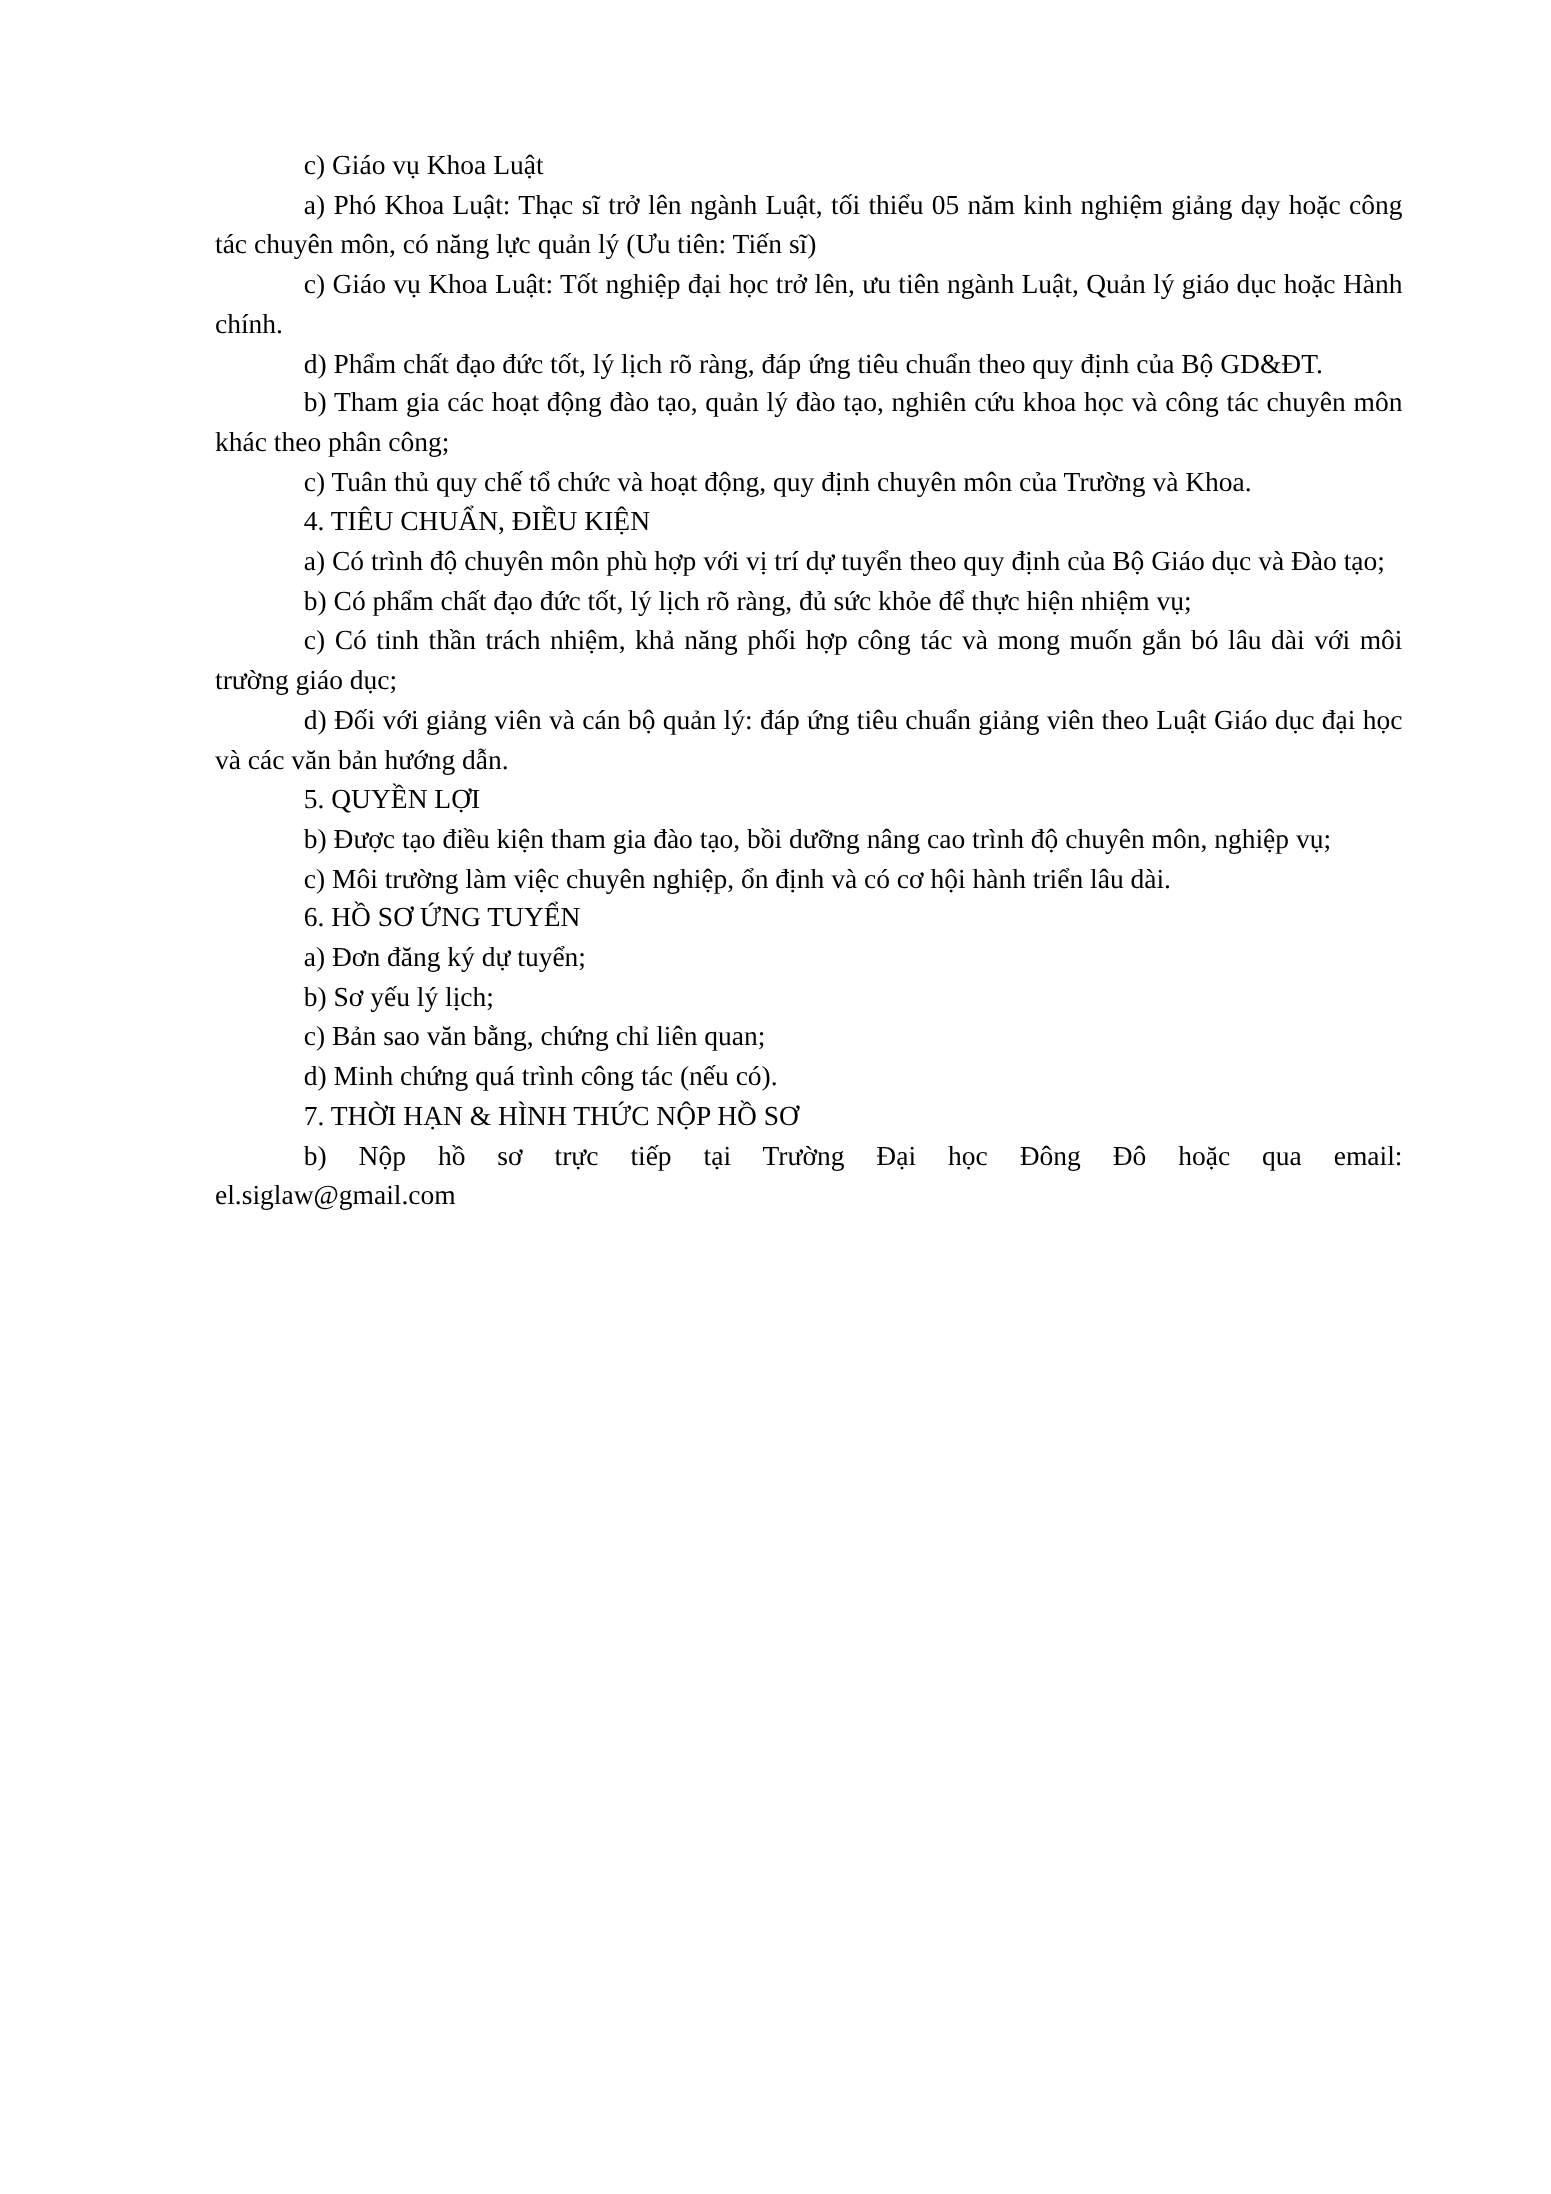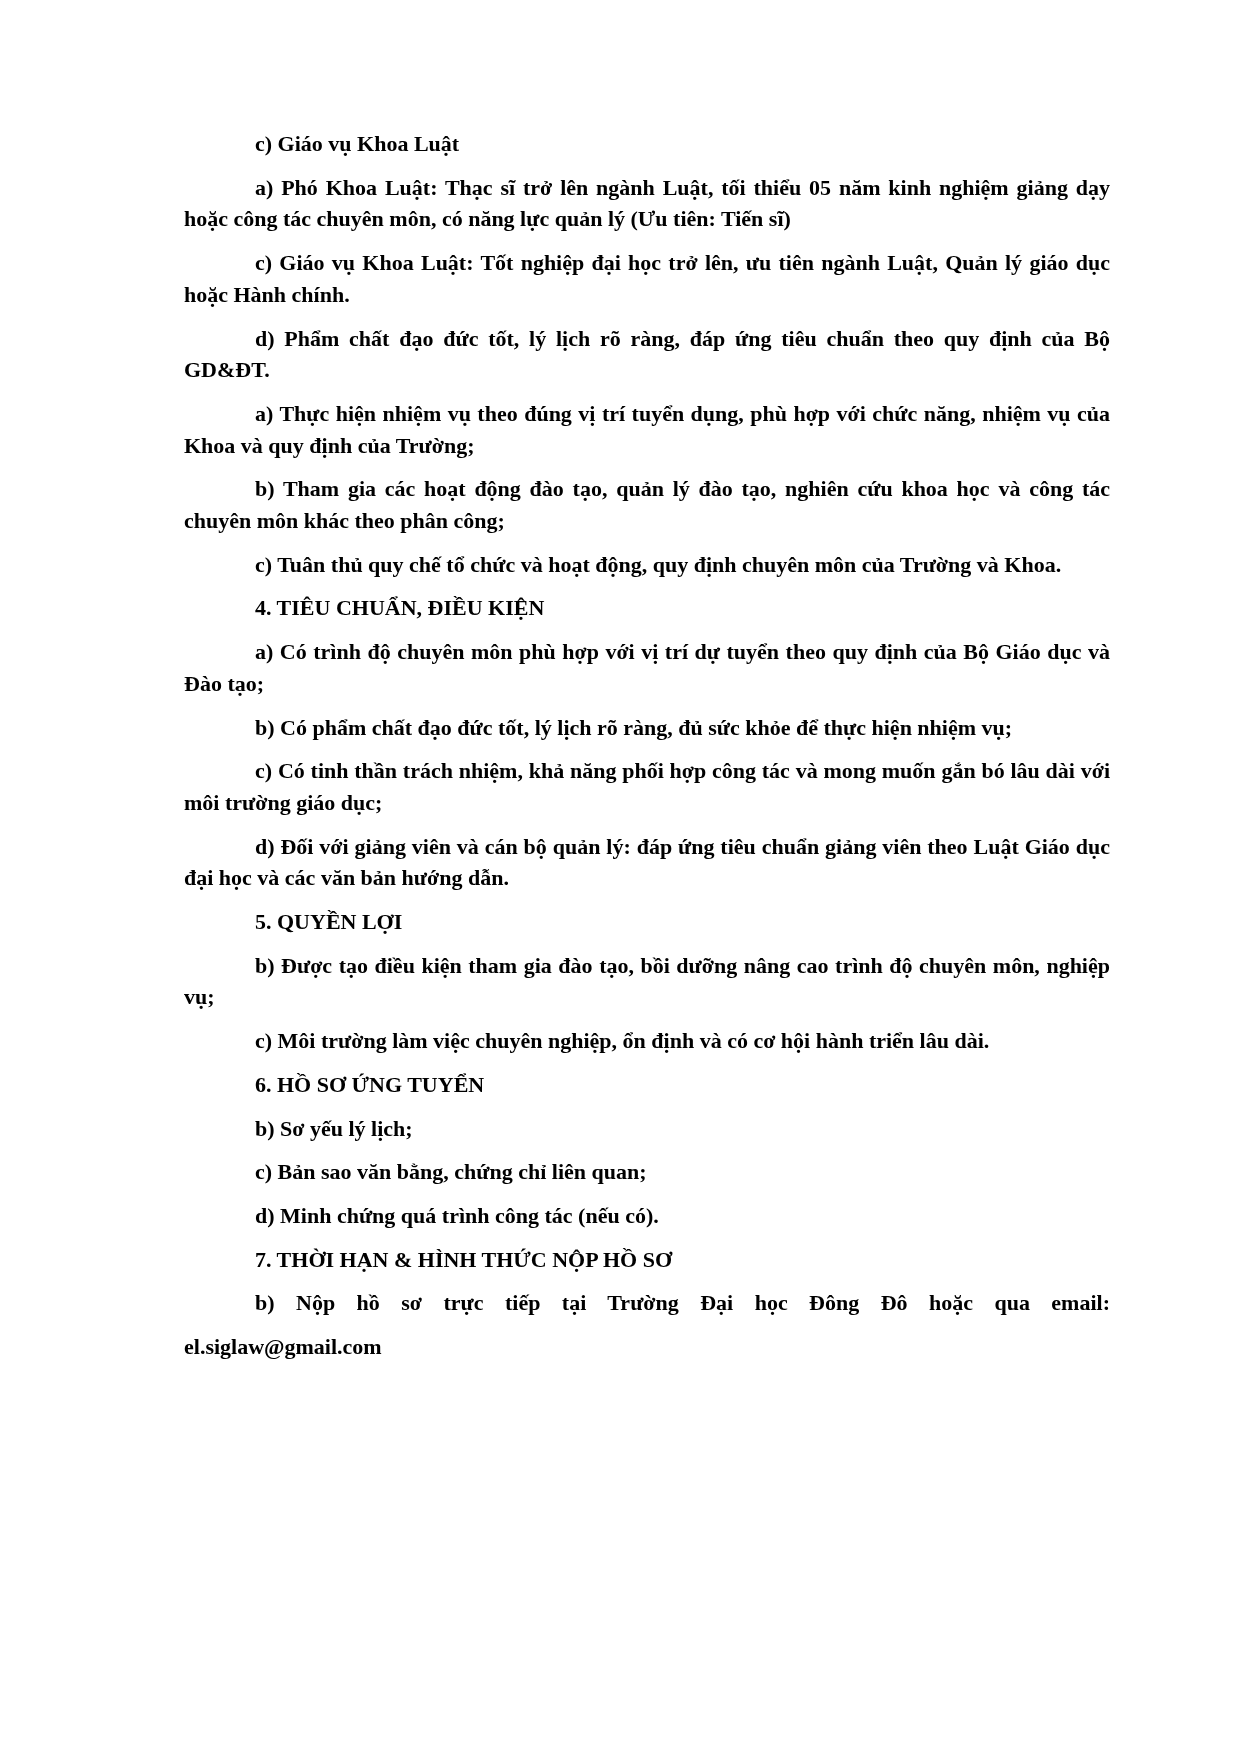--- a/index.html
+++ b/index.html
@@ -19,24 +19,23 @@
     left: 172px;
     top: 116px;
     width: 950px;
     color: #000000;
     font-family: "Liberation Serif", "DejaVu Serif", serif;
     font-size: 22px;
     line-height: 31.7px;
     text-align: justify;
   }
   .para {
-    margin: 12px;
+    margin: 0;
     padding: 0;
     text-indent: 71px;
-    font-weight: bold;
   }
   
   .force-justify {
     height: 31.7px;
     overflow: hidden;
   }
   .force-justify::after {
     content: "";
     display: inline-block;
     width: 100%;
@@ -47,32 +46,32 @@
 </style>
 </head>
 <body>
 
 <div class="page">
   <div class="text-block">
     <p class="para">c) Giáo vụ Khoa Luật</p>
     <p class="para">a) Phó Khoa Luật: Thạc sĩ trở lên ngành Luật, tối thiểu 05 năm kinh nghiệm giảng dạy hoặc công tác chuyên môn, có năng lực quản lý (Ưu tiên: Tiến sĩ)</p>
     <p class="para">c) Giáo vụ Khoa Luật: Tốt nghiệp đại học trở lên, ưu tiên ngành Luật, Quản lý giáo dục hoặc Hành chính.</p>
     <p class="para">d) Phẩm chất đạo đức tốt, lý lịch rõ ràng, đáp ứng tiêu chuẩn theo quy định của Bộ GD&amp;ĐT.</p>
-    <p class="para">a) Thực hiện nhiệm vụ theo đúng vị trí tuyển dụng, phù hợp với chức năng, nhiệm vụ của Khoa và quy định của Trường;</p>
     <p class="para">b) Tham gia các hoạt động đào tạo, quản lý đào tạo, nghiên cứu khoa học và công tác chuyên môn khác theo phân công;</p>
     <p class="para">c) Tuân thủ quy chế tổ chức và hoạt động, quy định chuyên môn của Trường và Khoa.</p>
     <p class="para">4. TIÊU CHUẨN, ĐIỀU KIỆN</p>
     <p class="para">a) Có trình độ chuyên môn phù hợp với vị trí dự tuyển theo quy định của Bộ Giáo dục và Đào tạo;</p>
     <p class="para">b) Có phẩm chất đạo đức tốt, lý lịch rõ ràng, đủ sức khỏe để thực hiện nhiệm vụ;</p>
     <p class="para">c) Có tinh thần trách nhiệm, khả năng phối hợp công tác và mong muốn gắn bó lâu dài với môi trường giáo dục;</p>
     <p class="para">d) Đối với giảng viên và cán bộ quản lý: đáp ứng tiêu chuẩn giảng viên theo Luật Giáo dục đại học và các văn bản hướng dẫn.</p>
     <p class="para">5. QUYỀN LỢI</p>
     <p class="para">b) Được tạo điều kiện tham gia đào tạo, bồi dưỡng nâng cao trình độ chuyên môn, nghiệp vụ;</p>
     <p class="para">c) Môi trường làm việc chuyên nghiệp, ổn định và có cơ hội hành triển lâu dài.</p>
     <p class="para">6. HỒ SƠ ỨNG TUYỂN</p>
+    <p class="para">a) Đơn đăng ký dự tuyển;</p>
     <p class="para">b) Sơ yếu lý lịch;</p>
     <p class="para">c) Bản sao văn bằng, chứng chỉ liên quan;</p>
     <p class="para">d) Minh chứng quá trình công tác (nếu có).</p>
     <p class="para">7. THỜI HẠN &amp; HÌNH THỨC NỘP HỒ SƠ</p>
     <p class="para force-justify">b) Nộp hồ sơ trực tiếp tại Trường Đại học Đông Đô hoặc qua email:</p>
     <p class="para no-indent">el.siglaw@gmail.com</p>
   </div>
 </div>
 
 </body></html>

